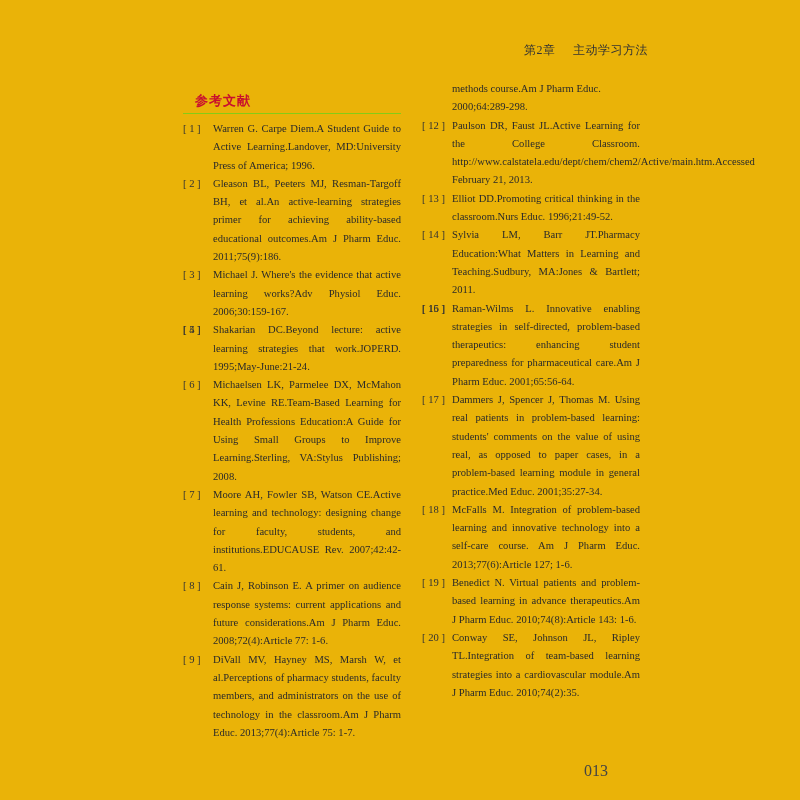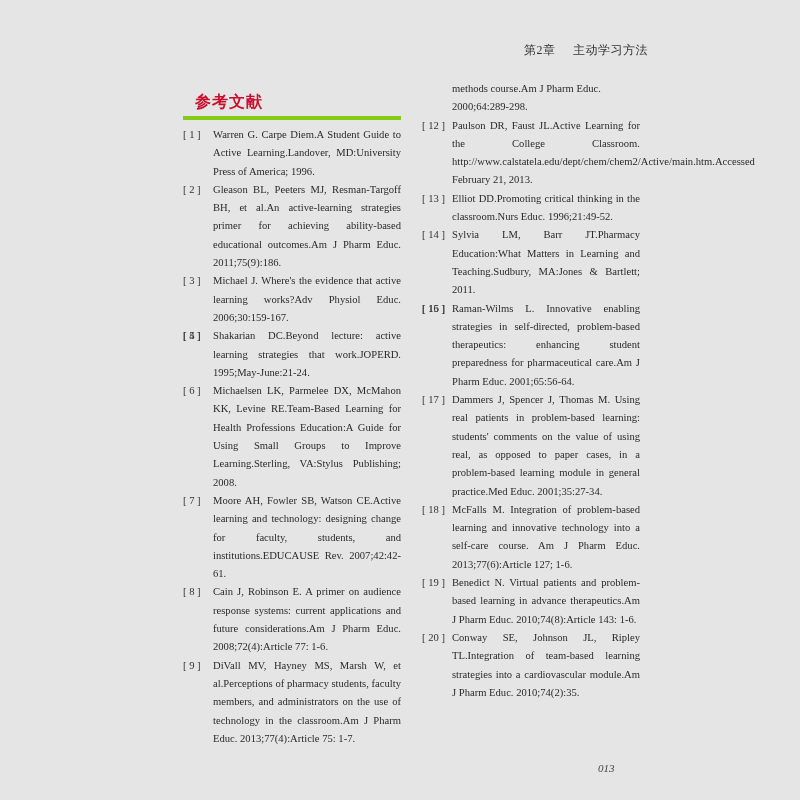--- a/index.html
+++ b/index.html
@@ -1,30 +1,30 @@
 <!DOCTYPE html>
 <html><head>
 <meta charset="utf-8">
 <style>
   html, body { margin:0; padding:0; background:#ffffff; }
   body { width:800px; height:800px; position:relative; overflow:hidden;
          font-family:"Liberation Serif","DejaVu Serif",serif; color:#2a2a2a; }
-  .page { position:absolute; left:0; top:0; width:800px; height:800px; background:#e5e5e5; }
+  .page { position:absolute; left:0; top:0; width:800px; height:800px; background:#eab308; }
   .running-header { position:absolute; top:42px; right:152px; font-size:12px; color:#333; letter-spacing:0.5px; }
   .running-header .chapter { margin-right:14px; }
   .col { position:absolute; top:92px; width:218px; }
   .col-left { left:183px; }
   .col-right { left:422px; top:80px; }
-  .section-heading { font-family:"DejaVu Sans",sans-serif; color:#c8102e; font-size:16px; font-weight:bold;
-         padding-left:12px; padding-bottom:3px; border-bottom:4px solid #84cc16; margin-bottom:6px; letter-spacing:1px; }
+  .section-heading { font-family:"DejaVu Sans",sans-serif; color:#c8102e; font-size:13px; font-weight:bold;
+         padding-left:12px; padding-bottom:3px; border-bottom:1px solid #84cc16; margin-bottom:6px; letter-spacing:1px; }
   .ref { position:relative; padding-left:30px; font-size:10.6px; line-height:18.3px; text-align:justify; }
   .ref .num { position:absolute; left:0; top:0; width:28px; white-space:nowrap; color:#333; }
   .ref .text { display:block; }
   .cont { padding-left:30px; font-size:10.6px; line-height:18.3px; }
-  .page-number { position:absolute; top:762px; left:598px; font-size:11px; color:#444;font-style:italic; }
+  .page-number { position:absolute; top:762px; left:584px; font-size:16px; color:#444; }
 </style>
 </head>
 <body>
 
 <div class="page">
 
   <div class="running-header">
     <span class="chapter">第2章</span>
     <span>主动学习方法</span>
   </div>

